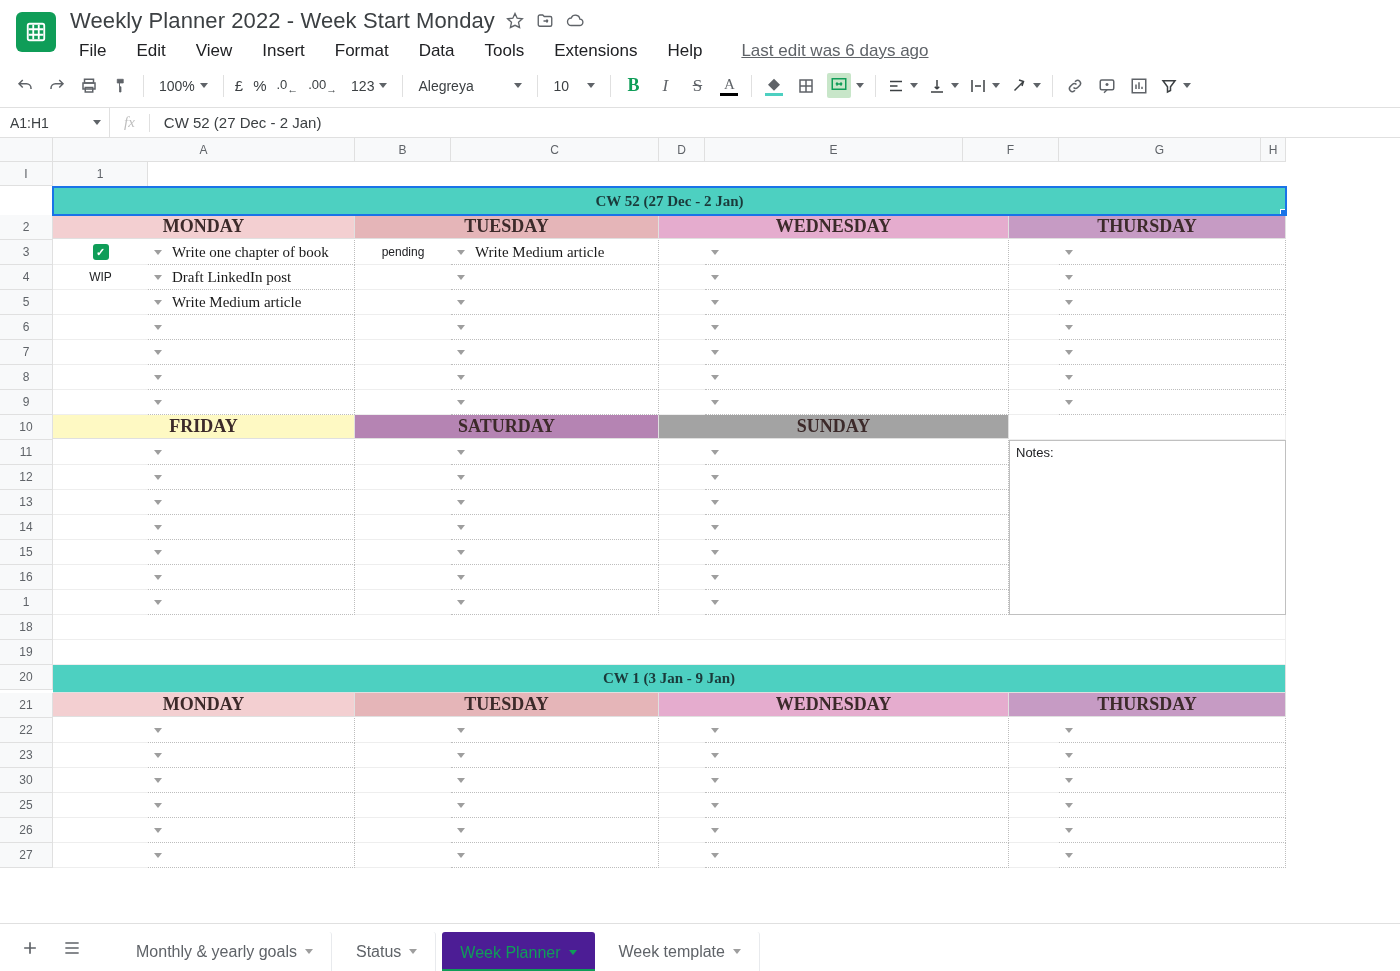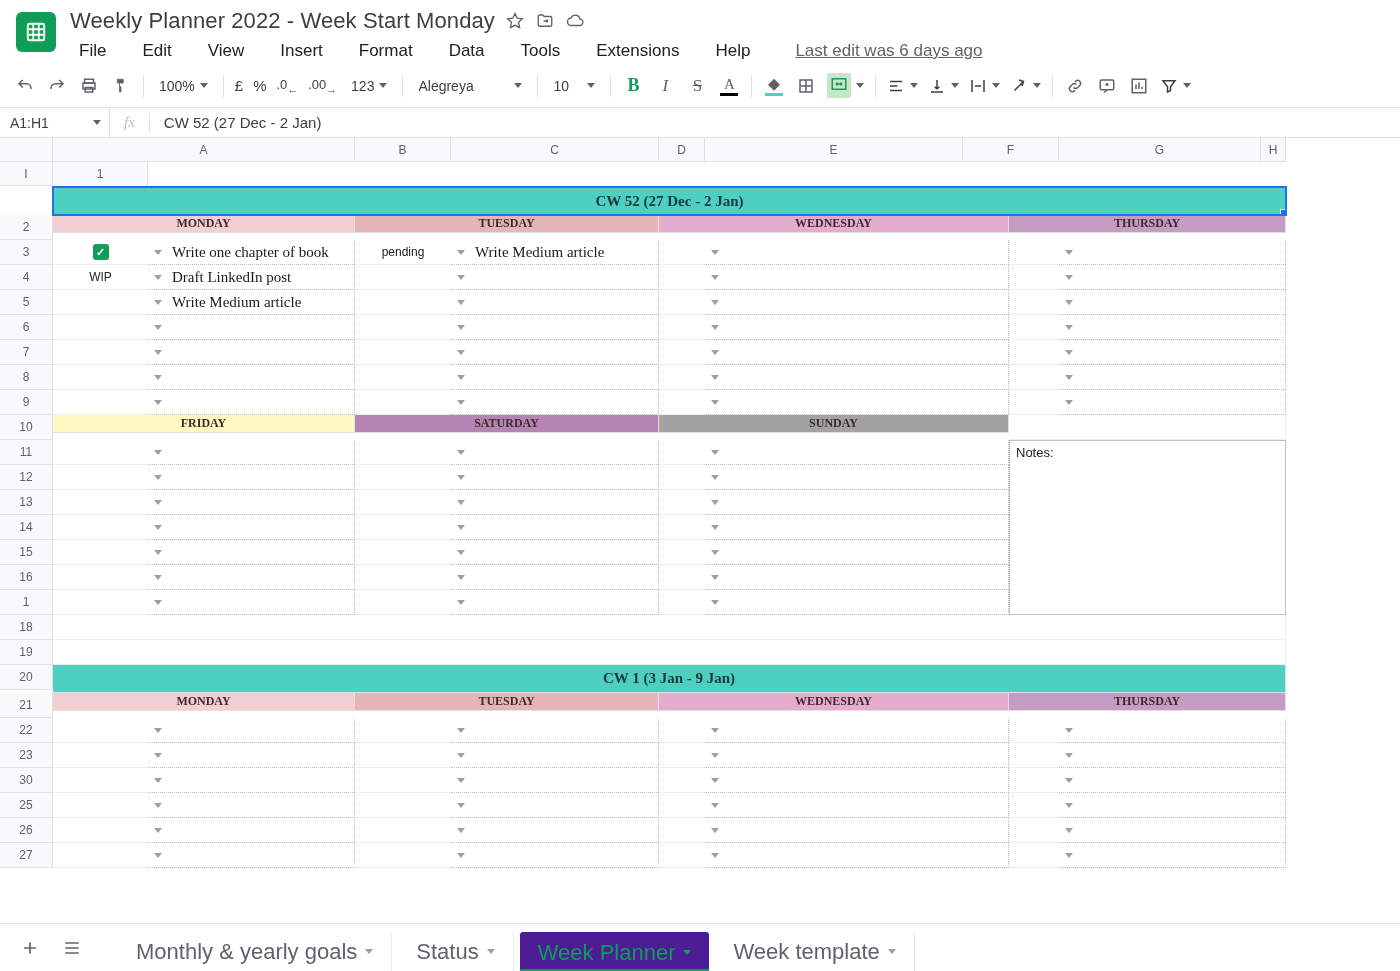--- a/index.html
+++ b/index.html
@@ -8,21 +8,21 @@
 
 
 .title-bar { display: flex; align-items: flex-start; padding: 8px 16px 0 16px; height: 64px; }
 .logo { width: 40px; height: 40px; background: #0f9d58; border-radius: 6px; display: flex; align-items: center; justify-content: center; margin-right: 14px; margin-top: 4px; flex-shrink: 0; }
 .logo svg { width: 22px; height: 22px; }
 .title-col { display: flex; flex-direction: column; }
 .title-row { display: flex; align-items: center; gap: 10px; }
 .doc-title { font-size: 22px; color: #3c4043; font-weight: 400; letter-spacing: .1px; }
 .title-icon { width: 20px; height: 20px; color: #5f6368; display: flex; align-items: center; justify-content: center; cursor: pointer; }
 .title-icon svg { width: 18px; height: 18px; }
-.menu-bar { display: flex; align-items: center; gap: 18px; margin-top: 4px; }
+.menu-bar { display: flex; align-items: center; gap: 12px; margin-top: 4px; }
 .menu-item { font-size: 17px; color: #202124; padding: 3px 9px; border-radius: 4px; cursor: pointer; }
 .last-edit { font-size: 17px; color: #5f6368; text-decoration: underline; margin-left: 18px; cursor: pointer; }
 
 
 .toolbar { display: flex; align-items: center; gap: 2px; padding: 4px 10px; border-bottom: 1px solid #e0e0e0; height: 44px; overflow: hidden; }
 .tool-btn { width: 30px; height: 30px; display: flex; align-items: center; justify-content: center; border-radius: 3px; cursor: pointer; color: #5f6368; flex-shrink: 0; }
 .tool-btn svg { width: 18px; height: 18px; }
 .tool-sep { width: 1px; height: 22px; background: #e0e0e0; margin: 0 5px; flex-shrink: 0; }
 .tool-select { display: flex; align-items: center; gap: 5px; padding: 0 8px; height: 28px; cursor: pointer; border-radius: 3px; font-size: 14px; color: #3c4043; flex-shrink: 0; }
 .caret { width: 0; height: 0; border-left: 4px solid transparent; border-right: 4px solid transparent; border-top: 5px solid #5f6368; }
@@ -47,39 +47,39 @@
 .grid { display: grid; grid-template-columns: 53px 95px 207px 96px 208px 46px 258px 46px 50px 202px 25px; font-size: 13px; }
 .col-header, .row-header, .corner { background: #f8f9fa; border-right: 1px solid #e0e0e0; border-bottom: 1px solid #e0e0e0; display: flex; align-items: center; justify-content: center; color: #5f6368; font-size: 12px; height: 24px; }
 .row-header { height: 25px; }
 .corner { height: 24px; }
 .cell { border-right: 1px solid #e0e0e0; border-bottom: 1px solid #e0e0e0; height: 25px; background: #fff; display: flex; align-items: center; padding: 0 4px; font-size: 13px; overflow: hidden; white-space: nowrap; }
 .cell.sel { border: 1px solid #1a73e8; }
 
 .week-title { background: #4dd0c1; font-family: Georgia, 'Times New Roman', serif; font-weight: 700; font-size: 15px; color: #1a3a3a; justify-content: center; height: 28px; }
 .week-title.sel { outline: 2px solid #1a73e8; outline-offset: -1px; position: relative; }
 .week-title.sel::after { content:''; position:absolute; right:-3px; bottom:-3px; width:6px; height:6px; background:#1a73e8; border:1px solid #fff; }
-.day-header { font-family: Georgia, serif; font-weight: 700; font-size: 12px; color: #3c2a2a; justify-content: center; height: 18px; }
+.day-header { font-family: Georgia, serif; font-weight: 700; font-size: 18px; color: #3c2a2a; justify-content: center; height: 24px; }
 .c-mon { background: #f3cfd1; }
 .c-tue { background: #e5b5b8; }
 .c-wed { background: #e5acce; }
 .c-thu { background: #c69bc4; }
 .c-fri { background: #fef9c3; }
 .c-sat { background: #b584b3; }
 .c-sun { background: #a3a3a3; }
 
 .task-cell { font-family: Georgia, 'Times New Roman', serif; font-size: 15px; color: #1a1a1a; border-bottom: 1px dotted #bdbdbd; border-right: 1px dotted #bdbdbd; padding-left: 6px; }
 .status-cell { justify-content: center; font-size: 12px; border-right: none; border-bottom: 1px solid #eee; }
 .check { color:#fff; background:#0f9d58; border-radius:3px; width:16px; height:16px; display:flex; align-items:center; justify-content:center; font-size:11px; font-weight:700; }
 .notes-cell { border:1px solid #c0c0c0; align-items:flex-start; padding:4px 6px; font-family: Arial; font-size:13px; }
 .blank { border-right:1px solid #eee; border-bottom:1px solid #eee; }
 
 
 .sheet-bar { display:flex; align-items:center; height:48px; border-top:1px solid #e0e0e0; padding:0 12px; gap:6px; }
 .sheet-icon-btn { width:36px; height:36px; display:flex; align-items:center; justify-content:center; cursor:pointer; color:#5f6368; border-radius:4px; }
-.sheet-tab { display:flex; align-items:center; gap:8px; padding:0 18px; height:40px; font-size:22px; color:#5f6368; cursor:pointer; border-radius:3px 3px 0 0; margin-top: 8px; }
+.sheet-tab { display:flex; align-items:center; gap:8px; padding:0 18px; height:40px; font-size:16px; color:#5f6368; cursor:pointer; border-radius:3px 3px 0 0; margin-top: 8px; }
 .sheet-tab.active { color:#0f9d58; font-weight:500; background:#4c1d95; border-top:2px solid transparent; box-shadow: inset 0 -3px 0 #0f9d58; }
 .sheet-tab .caret { border-top-color:#9e9e9e; }
 .sheet-tab.active .caret { border-top-color:#0f9d58; }
 .sheet-tab:not(.active) { border-right:1px solid #e8eaed; }
 </style>
 </head>
 <body>
 
 <div class="app">
 

